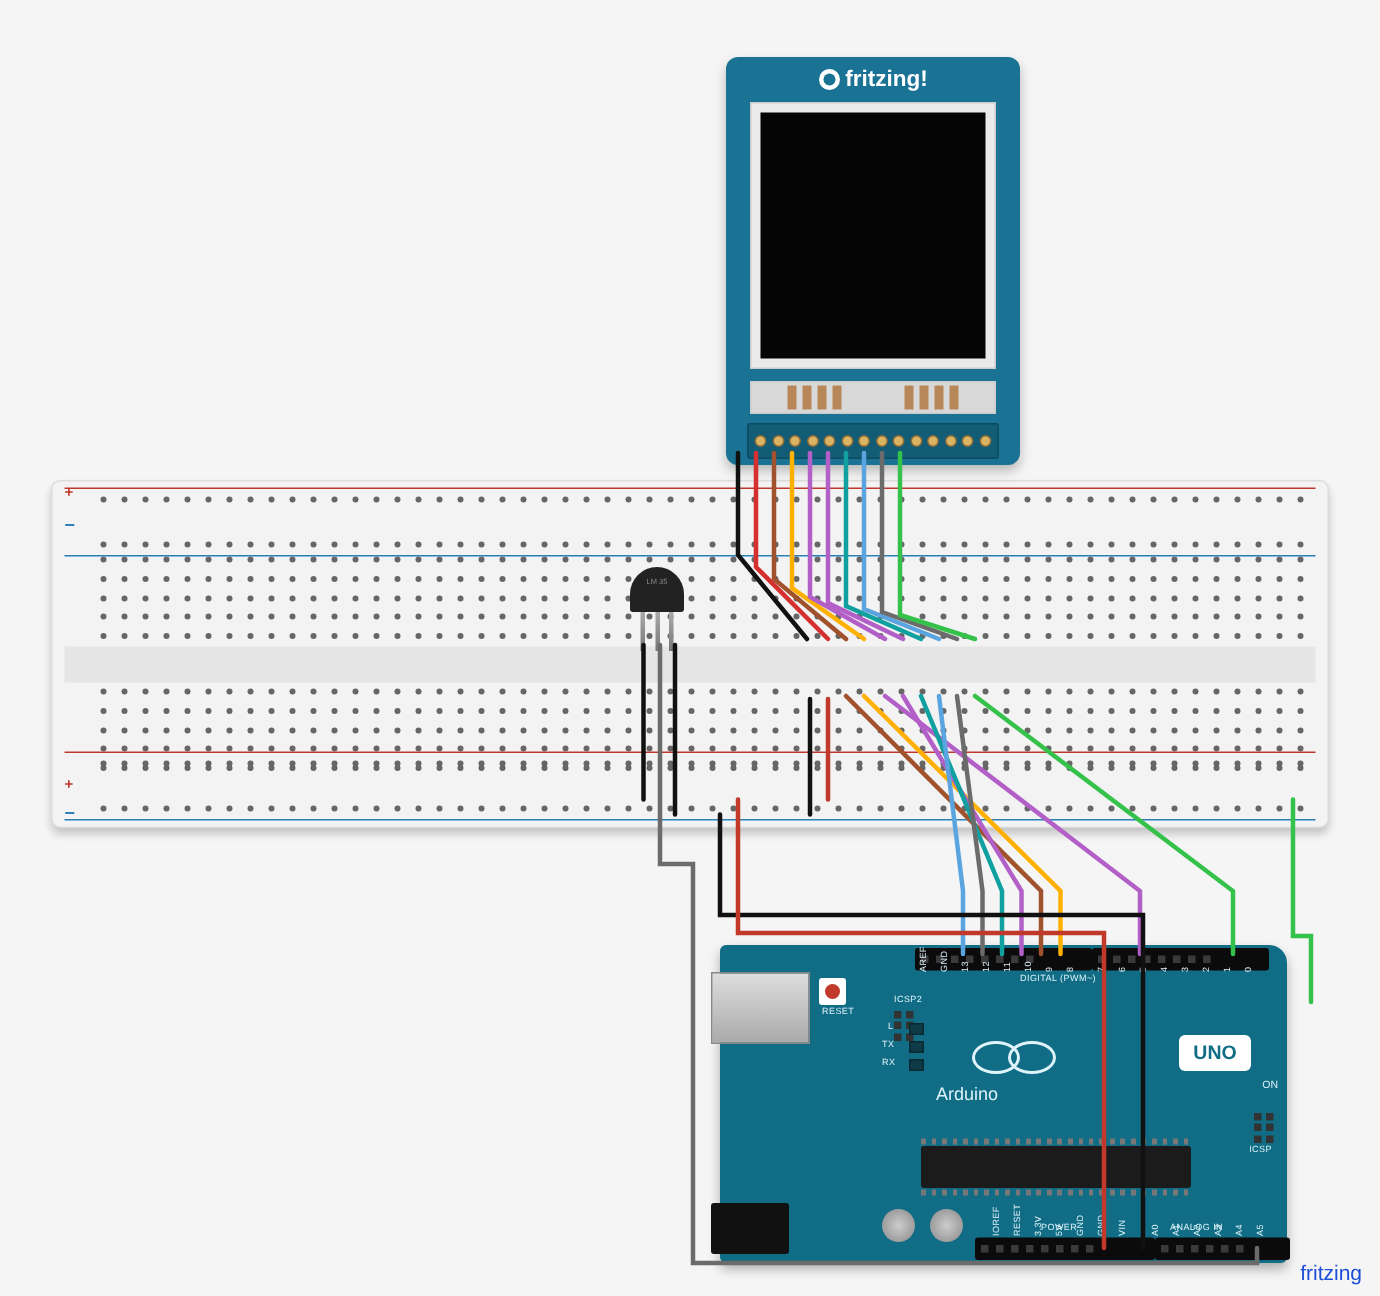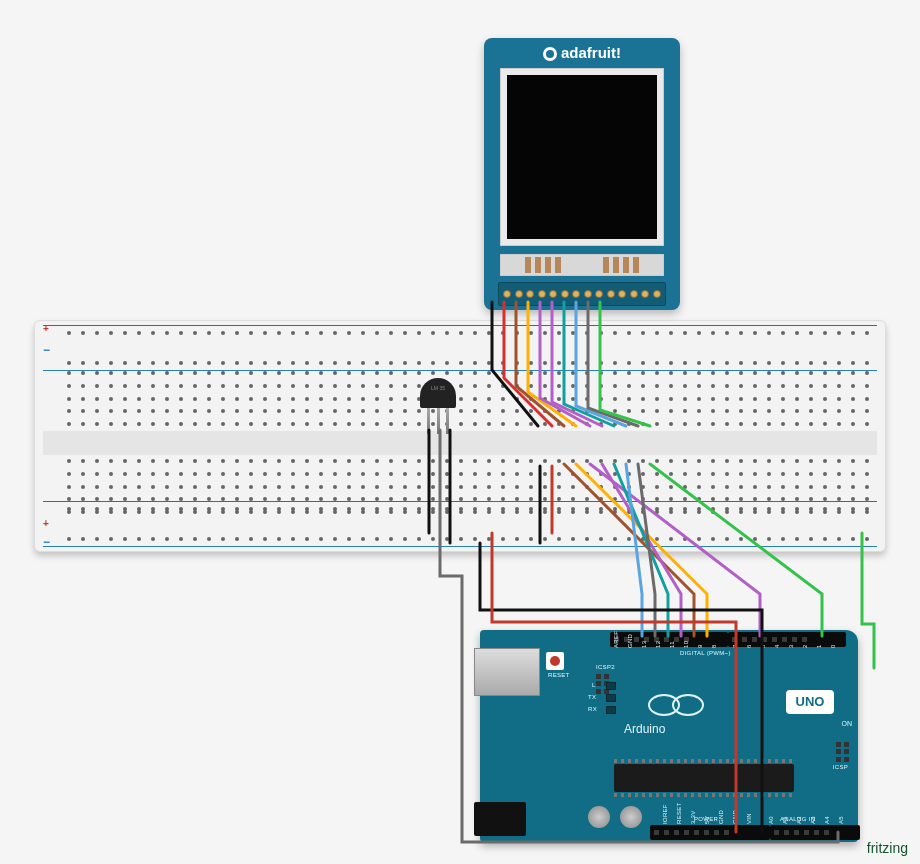--- a/index.html
+++ b/index.html
@@ -43,21 +43,21 @@
   .ard-logo::after{content:"";position:absolute;left:22px;top:-2px;width:28px;height:18px;border:2px solid #def3fa;border-radius:50%}
   .uno-badge{position:absolute;right:24px;top:60px;width:48px;height:24px;background:#fff;color:#116d85;font-weight:bold;font-size:13px;border-radius:4px;text-align:center;line-height:24px}
   .ard-name{position:absolute;left:144px;top:92px;color:#def3fa;font-size:12px}
   .ard-leds{position:absolute;left:126px;top:52px;display:flex;flex-direction:column;gap:4px}
   .ard-leds span{display:inline-block;width:8px;height:6px;background:#0d3b47;border:1px solid #0a2a33}
   .ard-caps{position:absolute;left:108px;bottom:14px;display:flex;gap:10px}
   .cap{width:22px;height:22px;border-radius:50%;background:radial-gradient(#ccc,#888)}
   .icsp6{position:absolute;width:14px;height:20px;display:grid;grid-template-columns:1fr 1fr;gap:2px}
   .icsp6 span{background:#333;width:5px;height:5px}
   .wire{position:absolute;pointer-events:none;left:0;top:0}
-  .attrib{position:absolute;right:12px;bottom:8px;color:#14532d;font-size:14px}
+  .attrib{position:absolute;right:12px;bottom:8px;color:#1d4ed8;font-size:14px}
   .plus{position:absolute;color:#c0392b;font-size:10px;font-weight:bold}
   .minus{position:absolute;color:#2980b9;font-size:12px;font-weight:bold}
   .on-label{position:absolute;right:6px;top:90px;color:#def3fa;font-size:7px}
 </style>
 </head>
 <body>
 
 <div class="stage">
 
   <div class="breadboard">
@@ -914,21 +914,21 @@
           <div class="hole"></div>
           <div class="hole"></div>
         </div>
       <div class="rail-line-blue" style="bottom:-2px"></div>
     </div>
     <span class="plus" style="bottom:22px;left:8px">+</span>
     <span class="minus" style="bottom:2px;left:8px">−</span>
   </div>
 
   <div class="tft">
-    <div class="tft-header"><span class="tft-flower"></span><span>adafruit!</span></div>
+    <div class="tft-header"><span class="tft-flower"></span><span>fritzing!</span></div>
     <div class="tft-screen">
         <div class="tft-inner"></div>
       </div>
     <div class="tft-strip">
       <div class="contact" style="left:24px"></div>
         <div class="contact" style="left:34px"></div>
         <div class="contact" style="left:44px"></div>
         <div class="contact" style="left:54px"></div>
       <div class="contact" style="right:24px"></div>
         <div class="contact" style="right:34px"></div>

